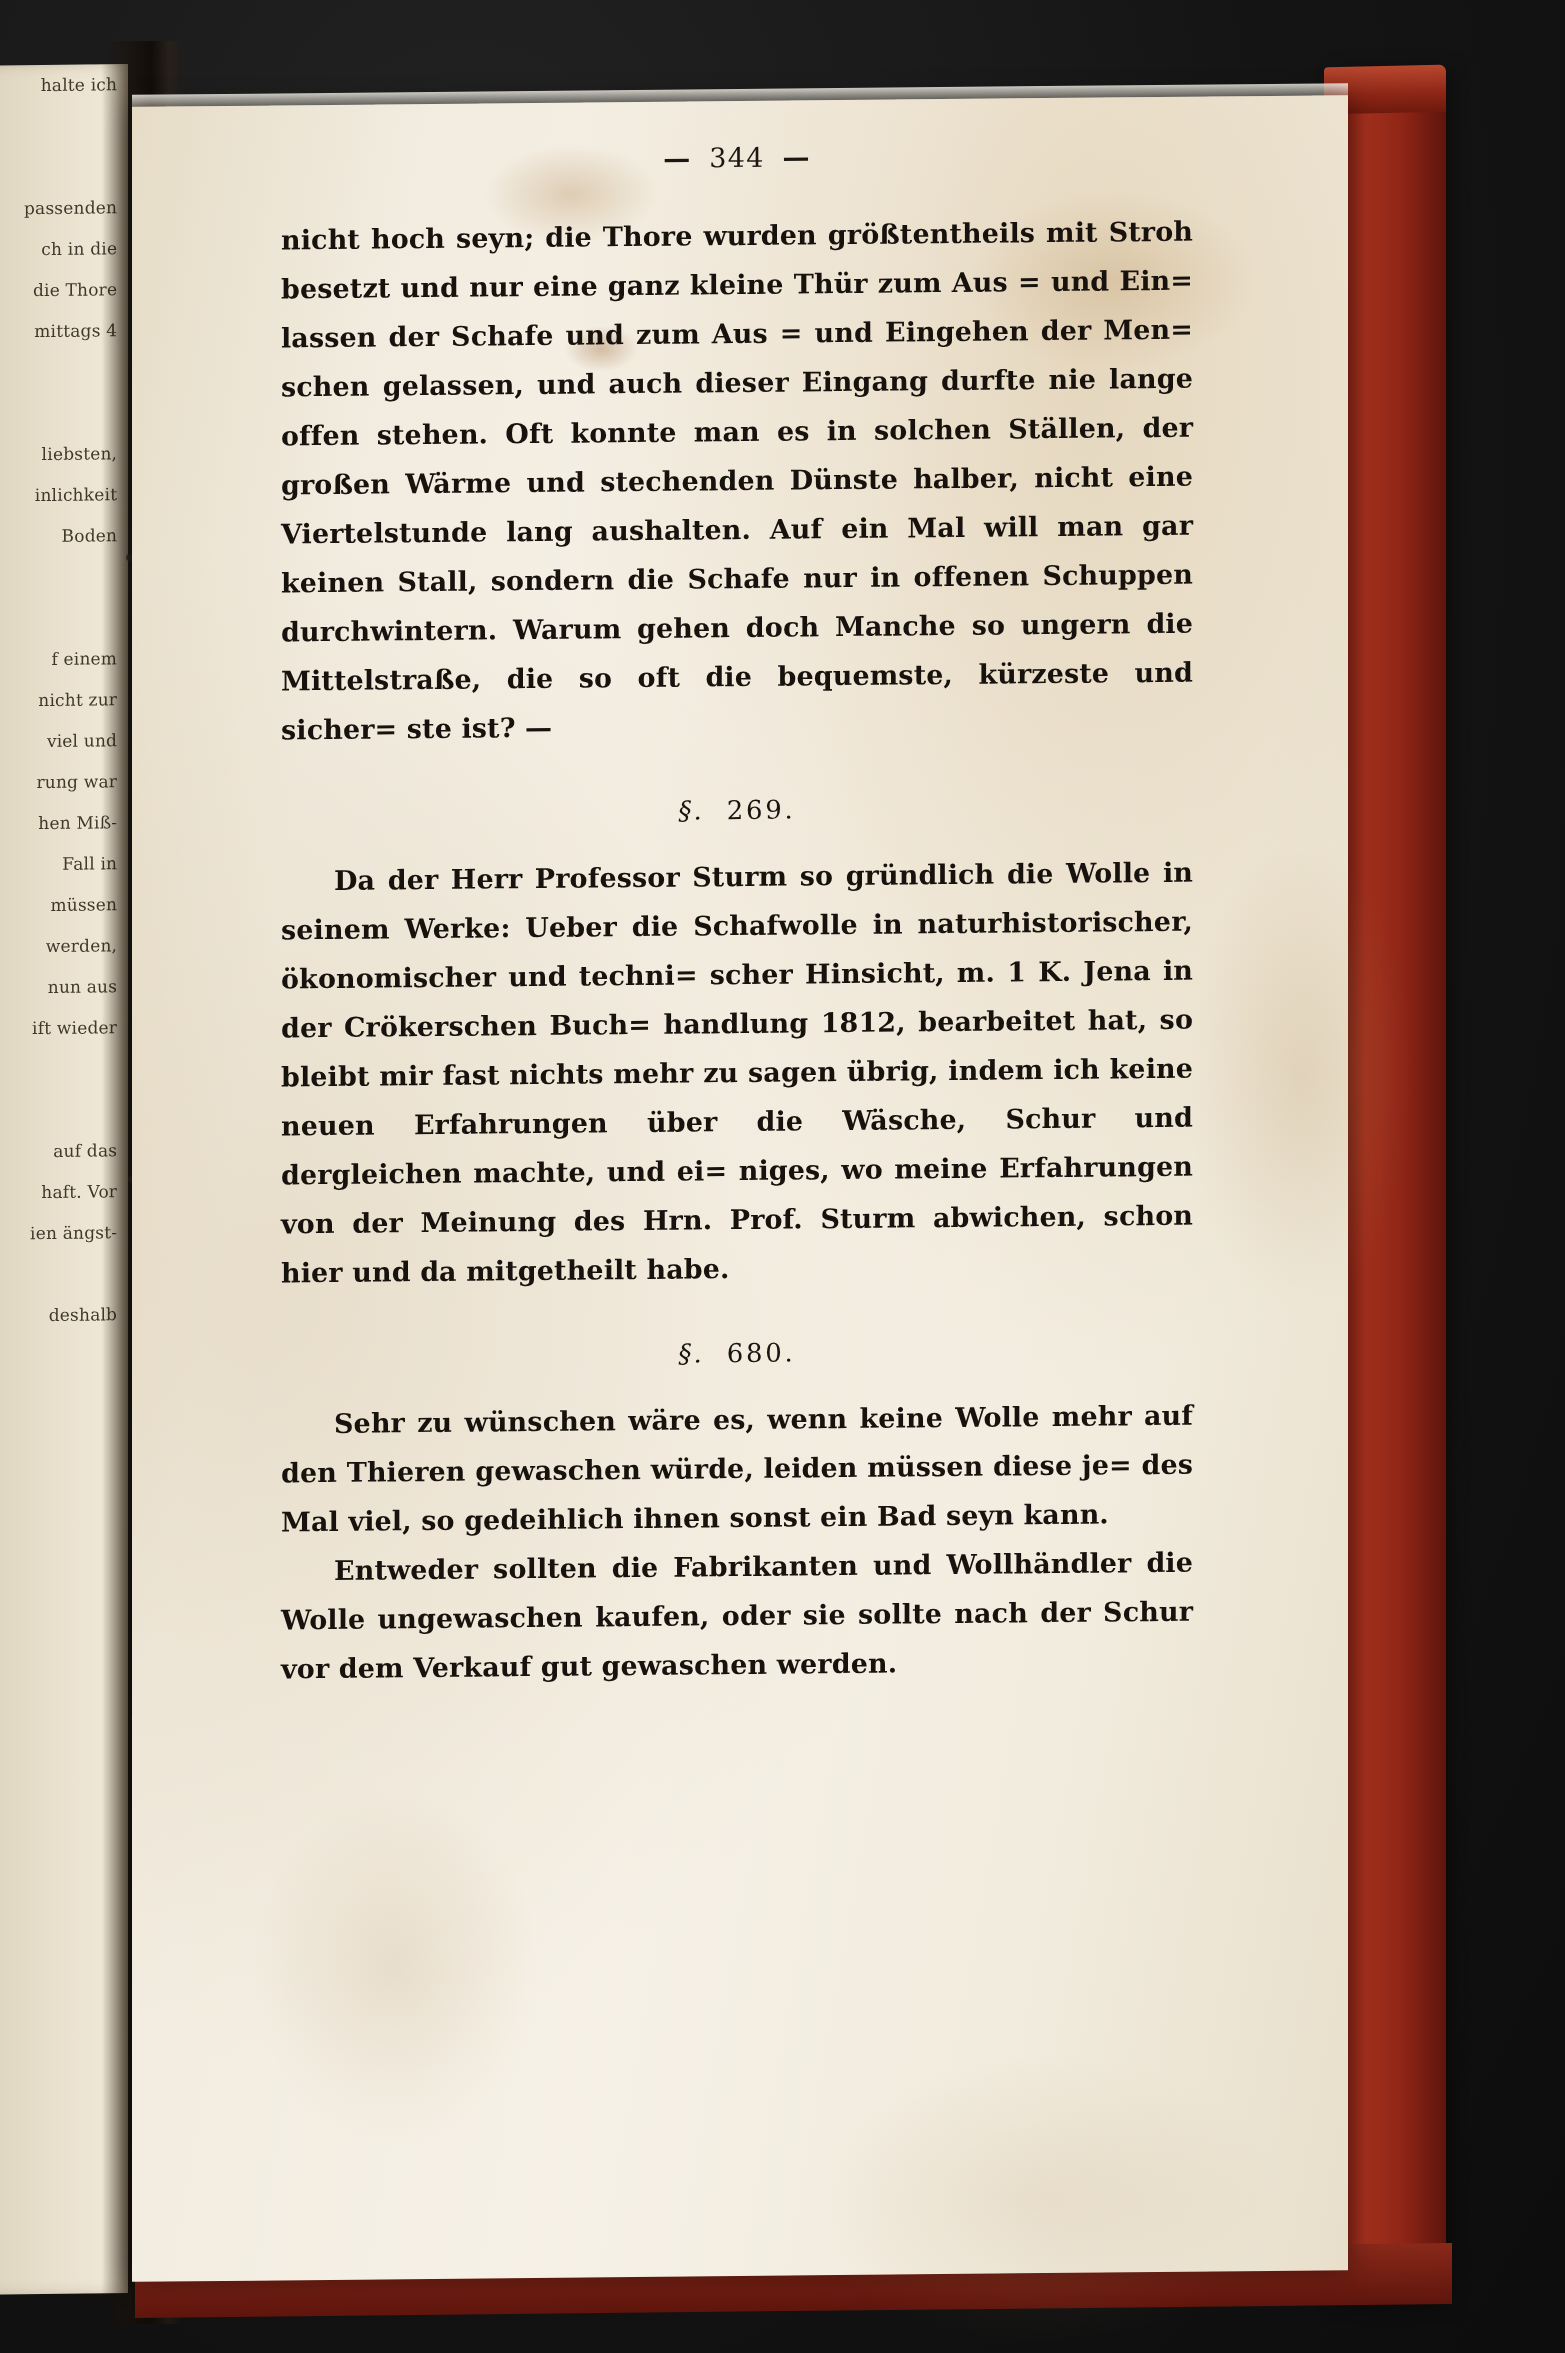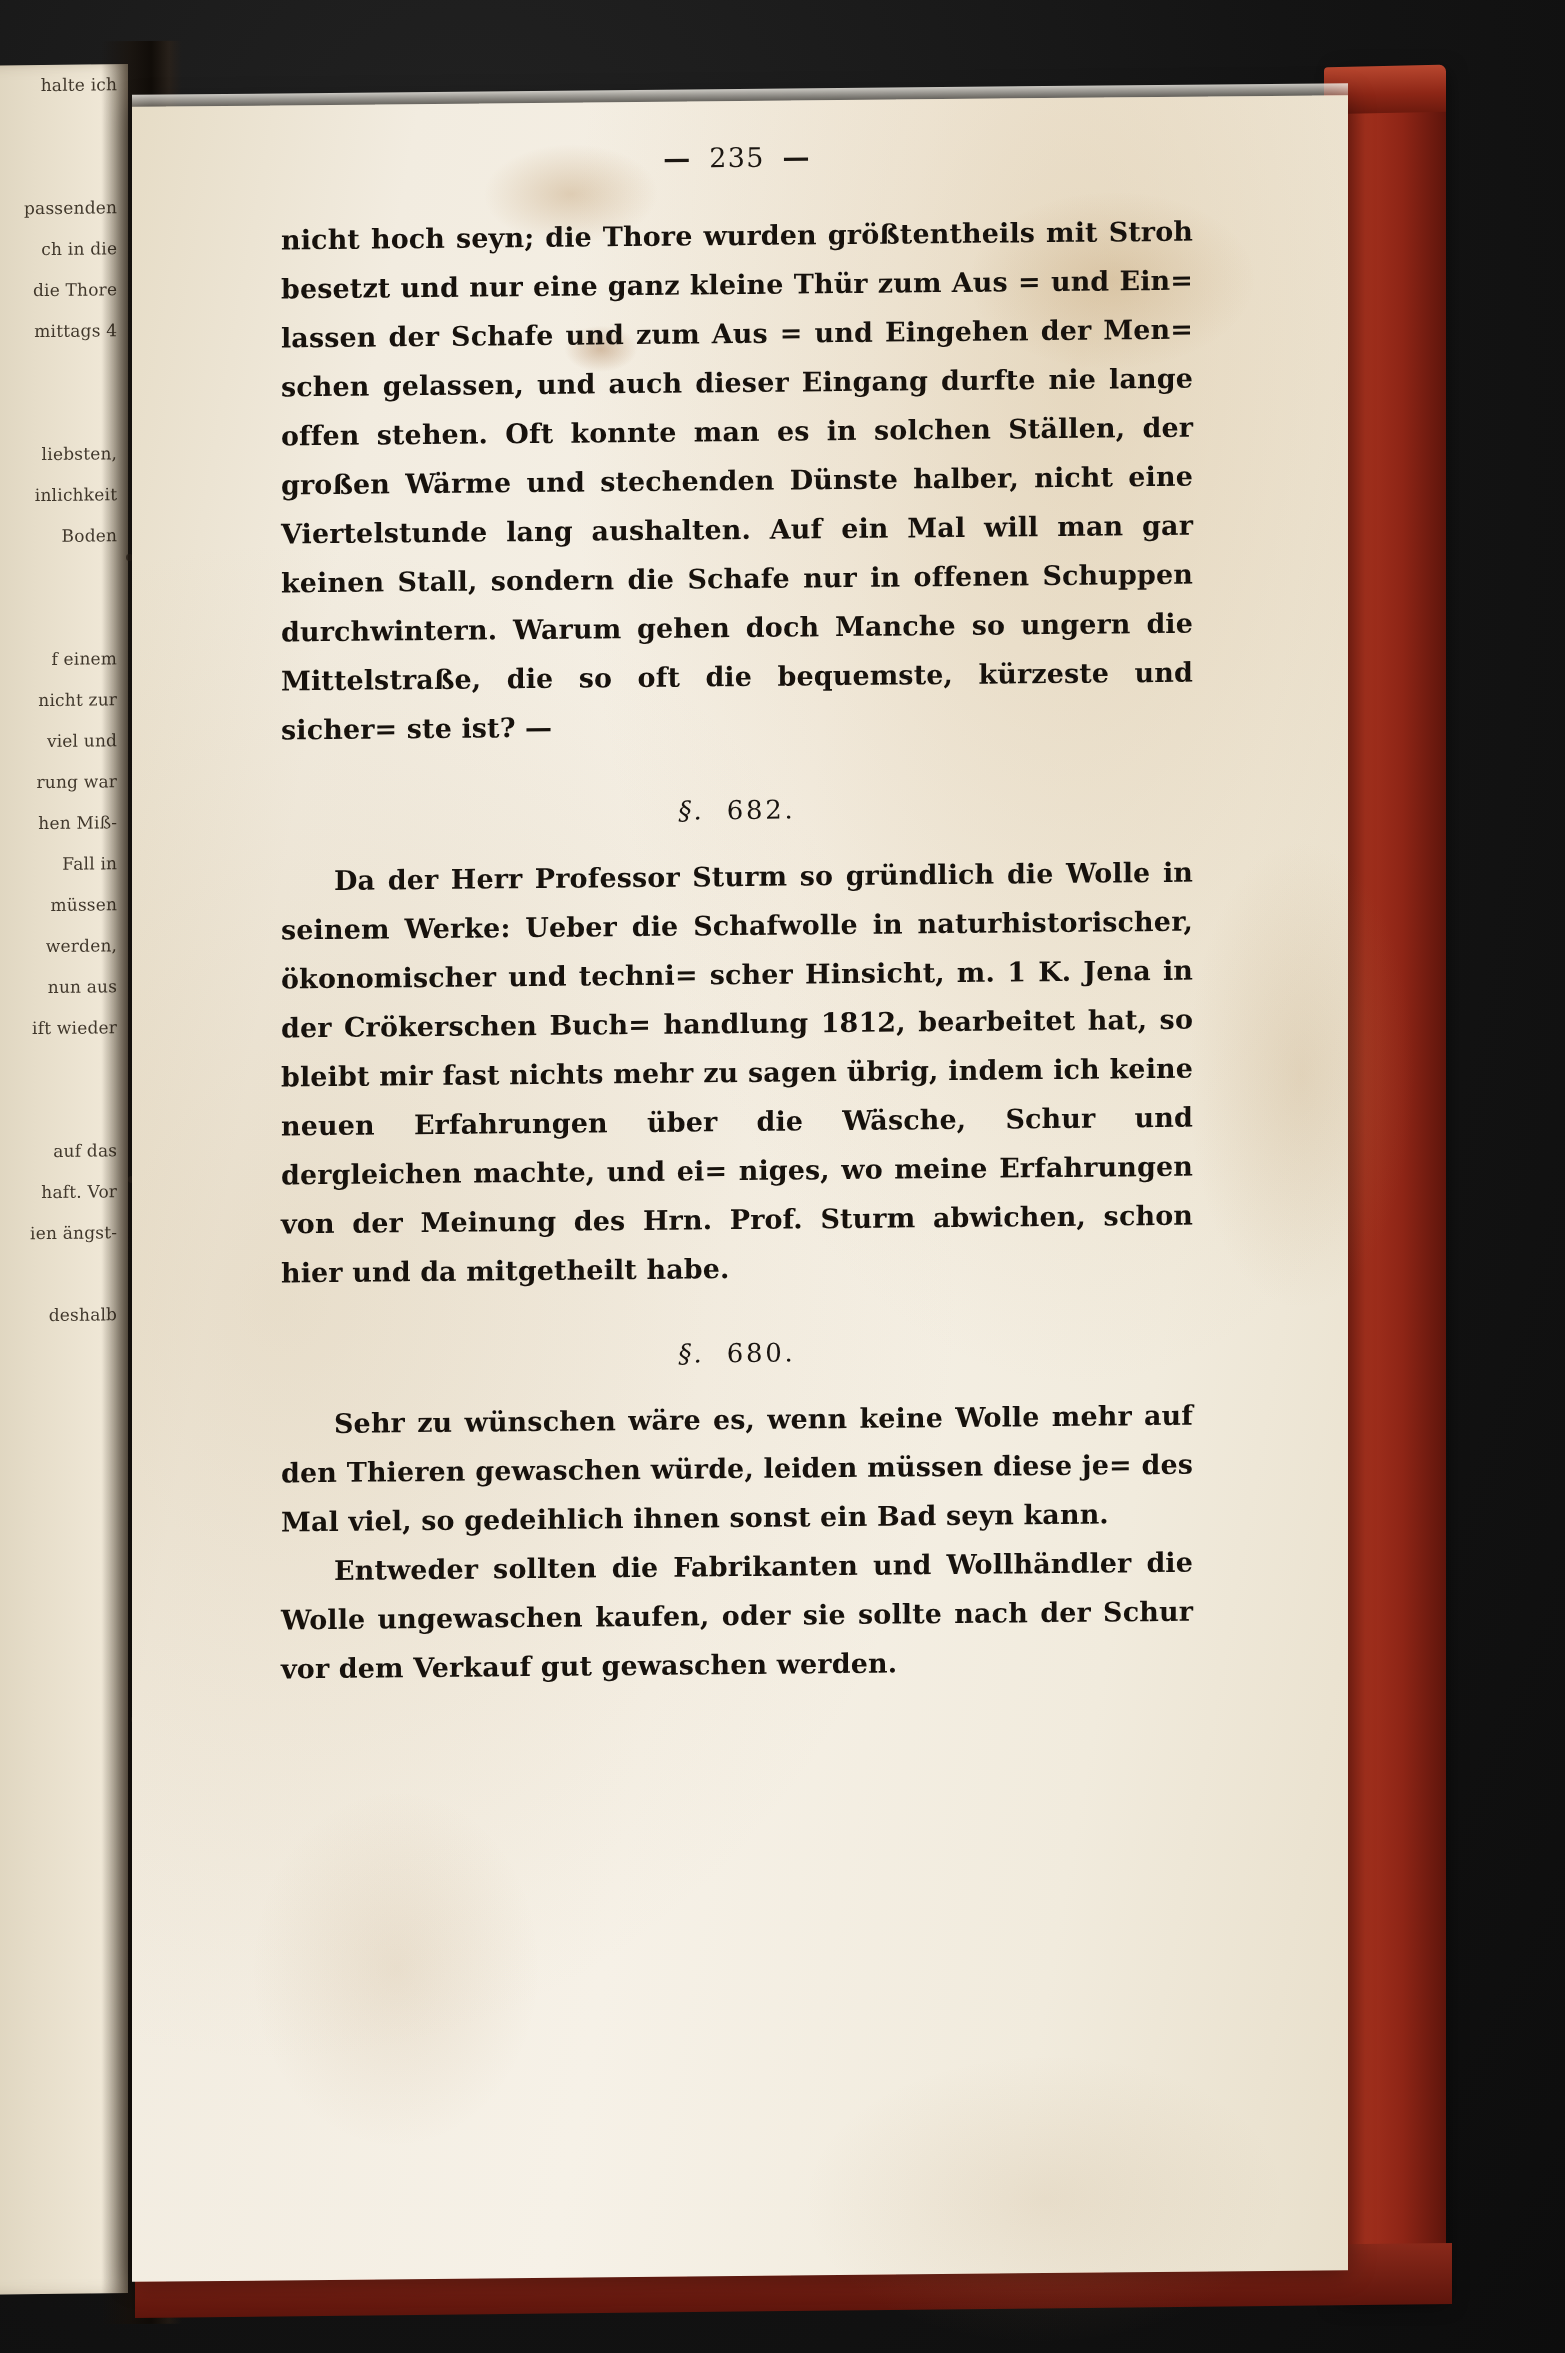--- a/index.html
+++ b/index.html
@@ -261,27 +261,27 @@
       <div class="stain s1"></div>
       <div class="stain s2"></div>
       <div class="stain s3"></div>
       <div class="stain s4"></div>
       <div class="stain s5"></div>
       <div class="stain s6"></div>
 
       <div class="text-col">
 
         <div class="folio">
-          <span class="dash">—</span><span class="num">235</span><span class="dash">—</span>
+          <span class="dash">—</span><span class="num">344</span><span class="dash">—</span>
         </div>
 
         <p class="body blk">nicht hoch seyn; die Thore wurden größtentheils mit Stroh besetzt und nur eine ganz kleine Thür zum Aus = und Ein= lassen der Schafe und zum Aus = und Eingehen der Men= schen gelassen, und auch dieser Eingang durfte nie lange offen stehen.   Oft konnte man es in solchen Ställen, der großen Wärme und stechenden Dünste halber, nicht eine Viertelstunde lang aushalten.   Auf ein Mal will man gar keinen Stall, sondern die Schafe nur in offenen Schuppen durchwintern.   Warum gehen doch Manche so ungern die Mittelstraße, die so oft die bequemste, kürzeste und sicher= ste ist? —</p>
 
         <div class="sec-head">
-          <span class="sym">§.</span><span class="num">682.</span>
+          <span class="sym">§.</span><span class="num">269.</span>
         </div>
 
         <p class="body blk indent">Da der Herr Professor Sturm so gründlich die Wolle in seinem Werke: Ueber die Schafwolle in naturhistorischer, ökonomischer und techni= scher Hinsicht, m. 1 K. Jena in der Crökerschen Buch= handlung 1812, bearbeitet hat, so bleibt mir fast nichts mehr zu sagen übrig, indem ich keine neuen Erfahrungen über die Wäsche, Schur und dergleichen machte, und ei= niges, wo meine Erfahrungen von der Meinung des Hrn. Prof. Sturm abwichen, schon hier und da mitgetheilt habe.</p>
 
         <div class="sec-head">
           <span class="sym">§.</span><span class="num">680.</span>
         </div>
 
         <p class="body blk indent">Sehr zu wünschen wäre es, wenn keine Wolle mehr auf den Thieren gewaschen würde, leiden müssen diese je= des Mal viel, so gedeihlich ihnen sonst ein Bad seyn kann.</p>
         <p class="body blk indent">Entweder sollten die Fabrikanten und Wollhändler die Wolle ungewaschen kaufen, oder sie sollte nach der Schur vor dem Verkauf gut gewaschen werden.</p>

